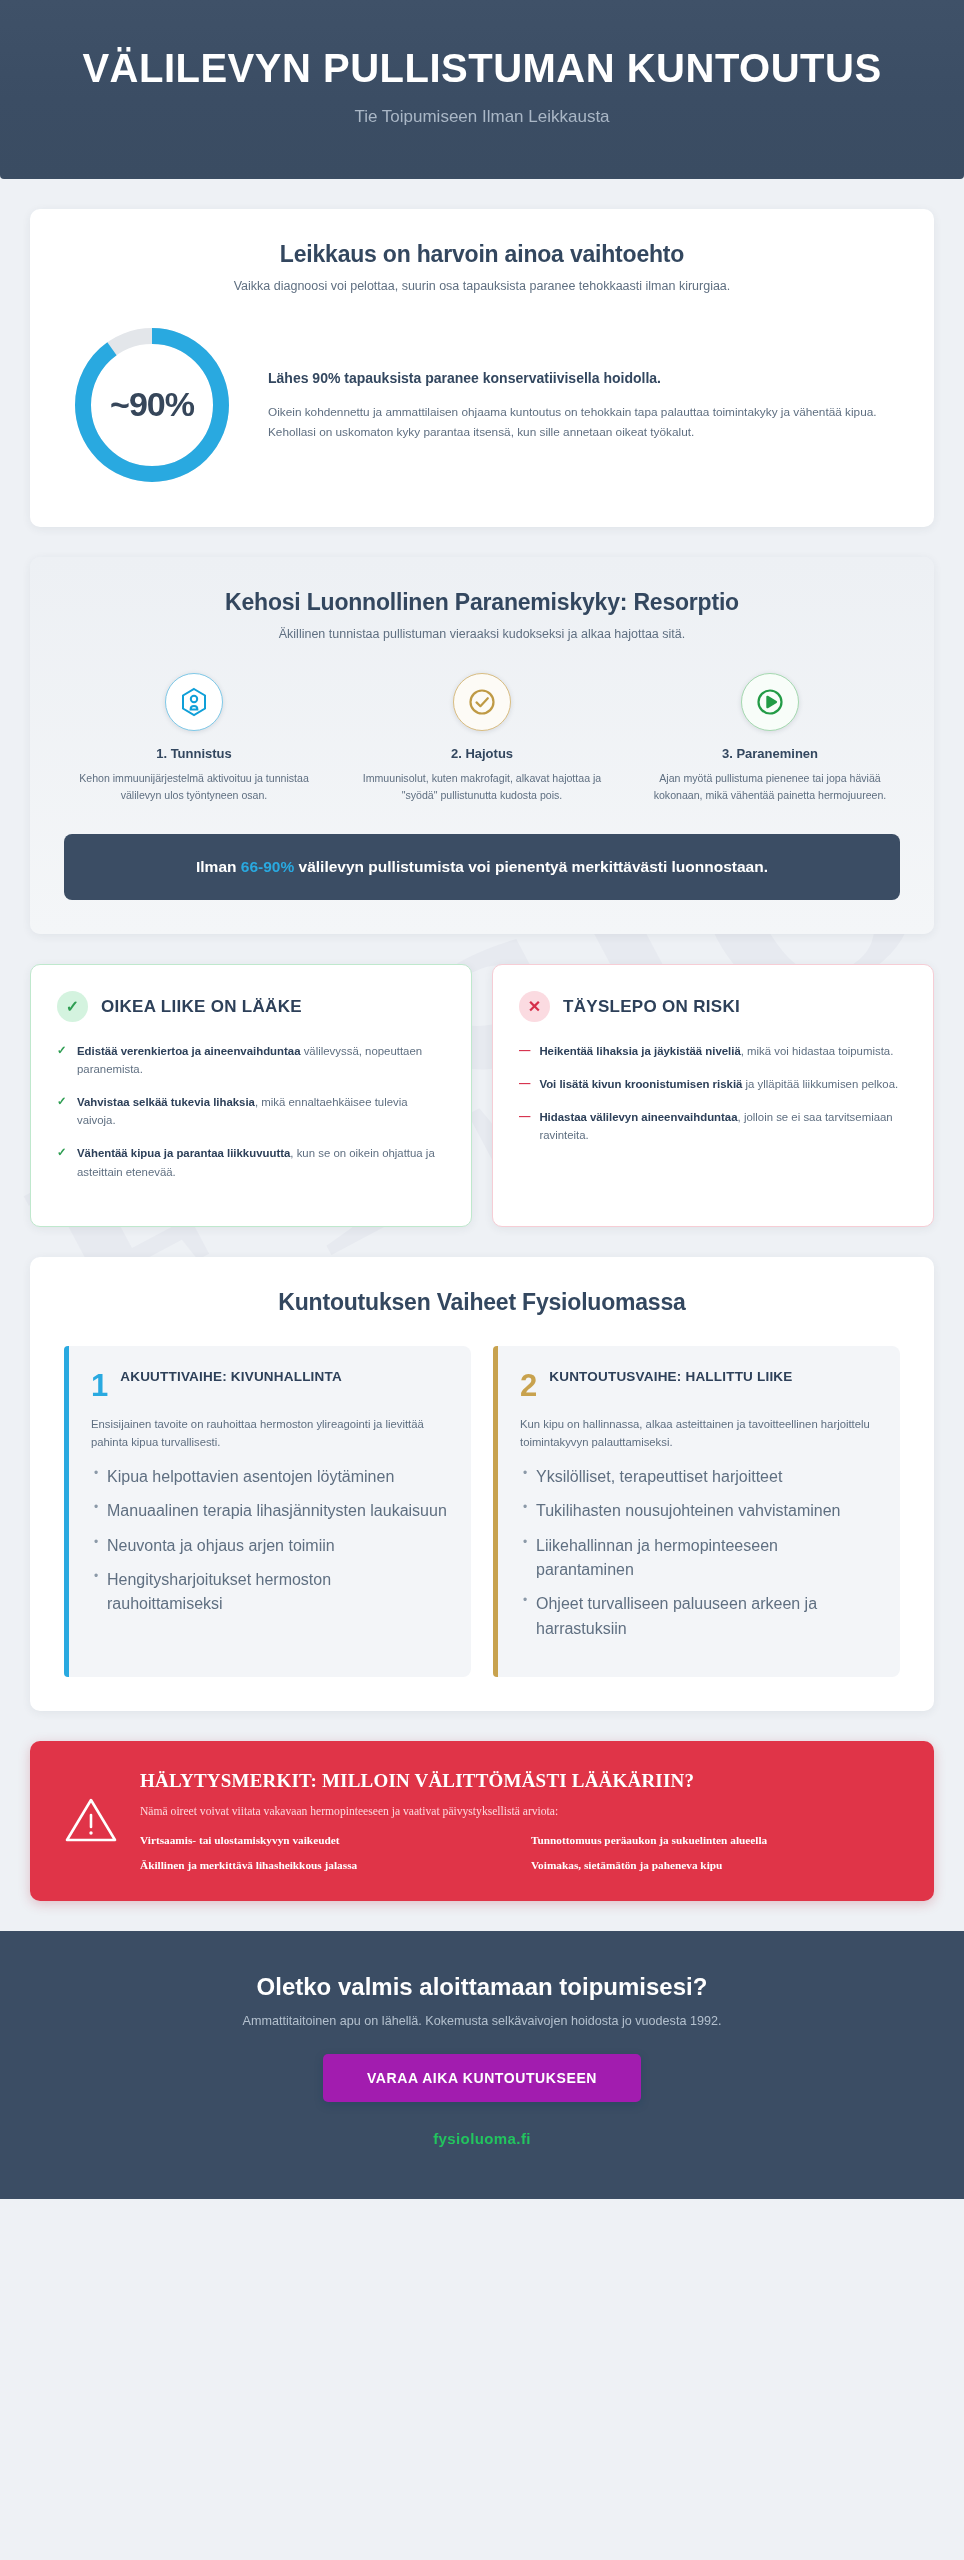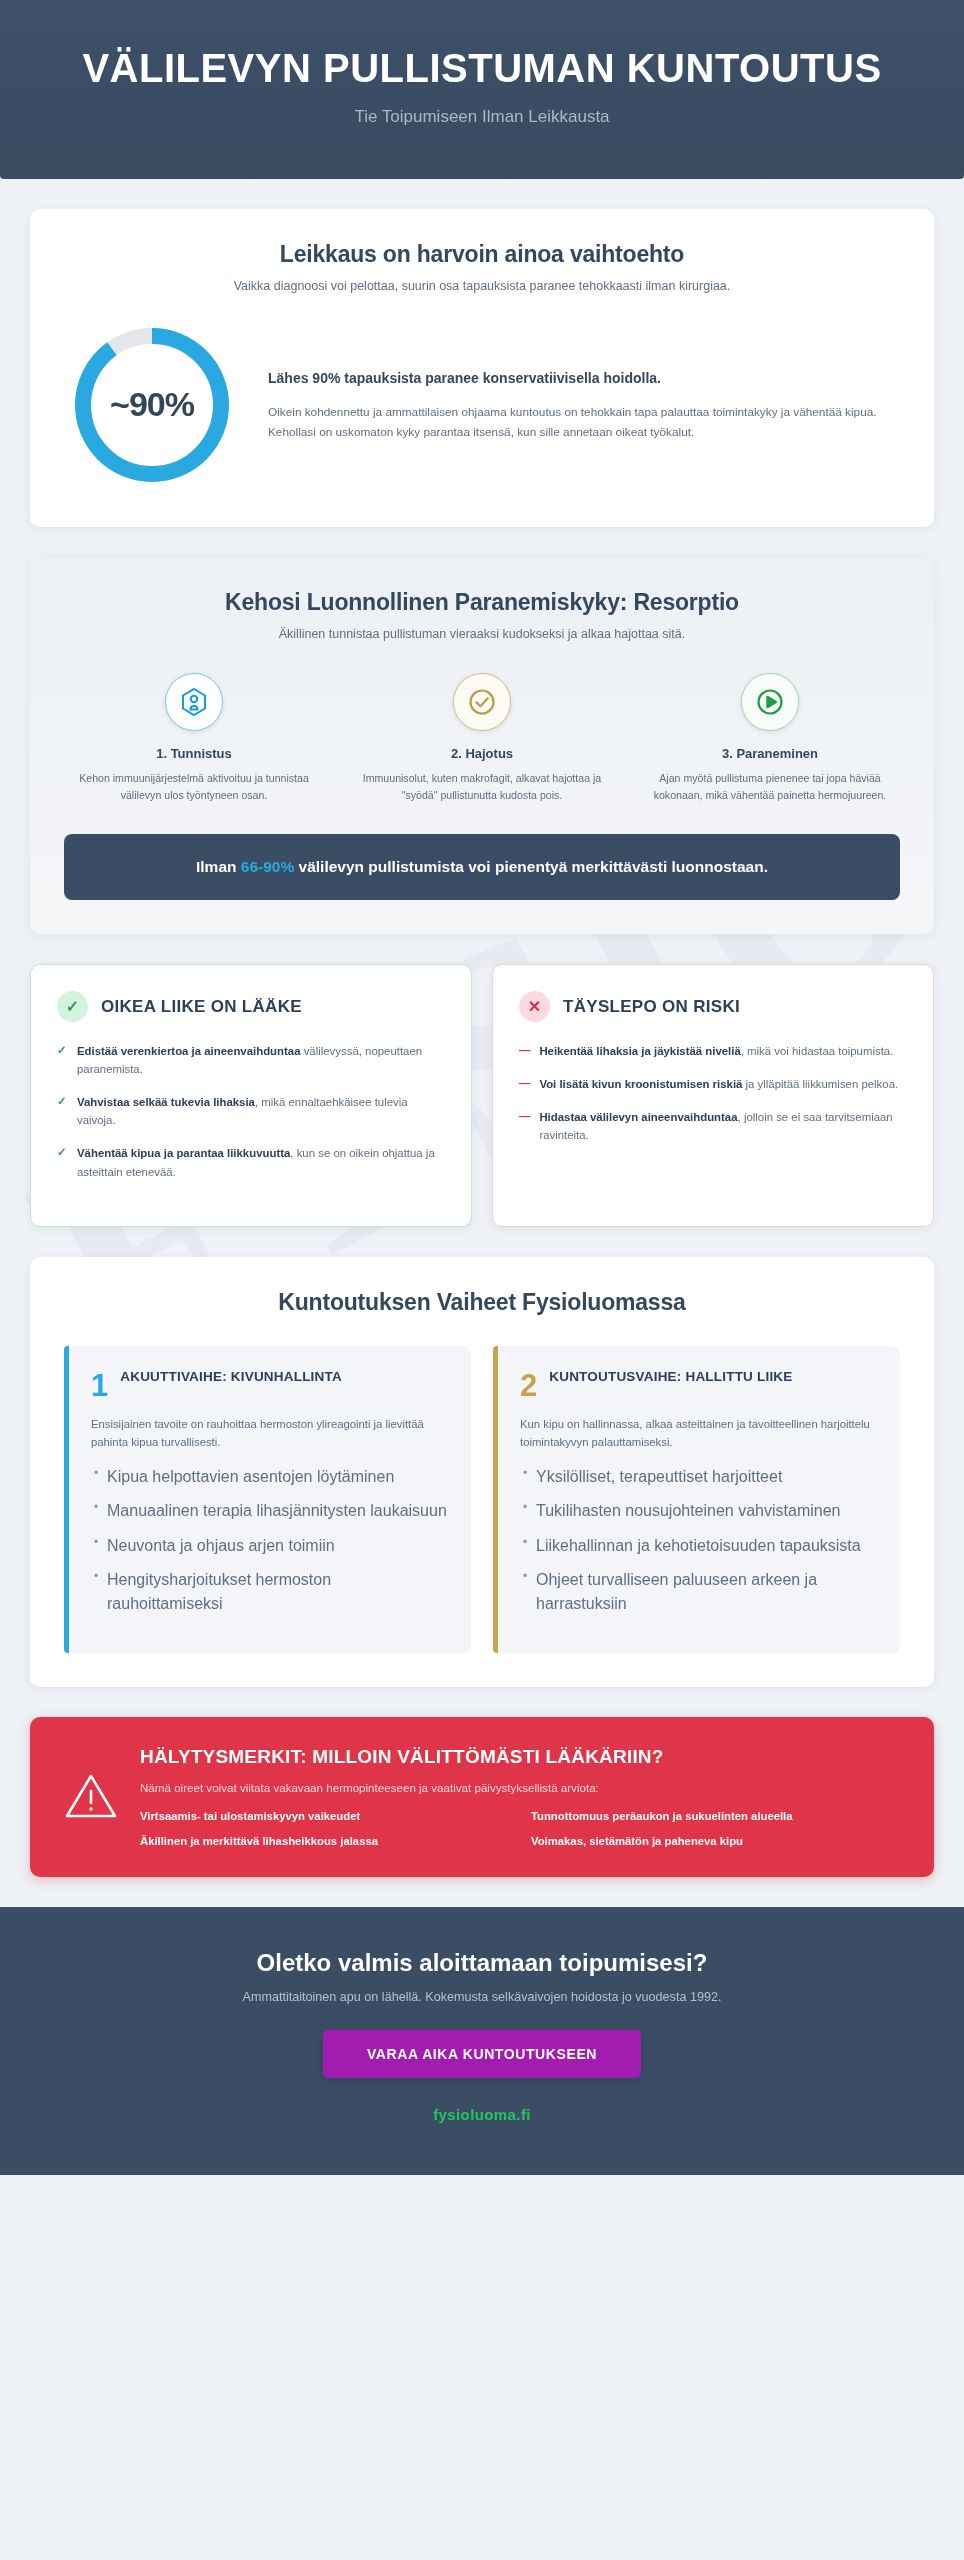--- a/index.html
+++ b/index.html
@@ -242,21 +242,21 @@
   
   .alert {
     margin-top: 30px;
     background: #e03448;
     border-radius: 10px;
     padding: 28px 34px 30px;
     display: flex; gap: 22px; align-items: flex-start;
     box-shadow: 0 3px 12px rgba(180,40,58,0.25);
   }
   .alert .tri { flex: 0 0 54px; padding-top: 26px; }
-  .alert-body { flex: 1 1 auto; }
+  .alert-body { flex: 1 1 auto; font-family: Liberation Serif, serif; }
   .alert h3 {
     color: #ffffff; font-size: 19px; font-weight: 700;
     line-height: 1.28; text-transform: uppercase; letter-spacing: 0.2px;
   }
   .alert .lead {
     margin-top: 12px;
     color: #ffd9de; font-size: 11.6px;
   }
   .alert-grid {
     margin-top: 16px;
@@ -447,21 +447,21 @@
 
         <div class="phase alt">
           <div class="phase-head">
             <div class="phase-num">2</div>
             <h4>KUNTOUTUSVAIHE: HALLITTU LIIKE</h4>
           </div>
           <p>Kun kipu on hallinnassa, alkaa asteittainen ja tavoitteellinen harjoittelu toimintakyvyn palauttamiseksi.</p>
           <ul>
             <li>Yksilölliset, terapeuttiset harjoitteet</li>
             <li>Tukilihasten nousujohteinen vahvistaminen</li>
-            <li>Liikehallinnan ja kehotietoisuuden tapauksista</li>
+            <li>Liikehallinnan ja hermopinteeseen parantaminen</li>
             <li>Ohjeet turvalliseen paluuseen arkeen ja harrastuksiin</li>
           </ul>
         </div>
 
       </div>
     </section>
 
     <section class="alert">
       <div class="tri">
         <svg width="54" height="50" viewBox="0 0 54 50" fill="none" stroke="#ffffff" stroke-width="2.6" stroke-linejoin="round">

